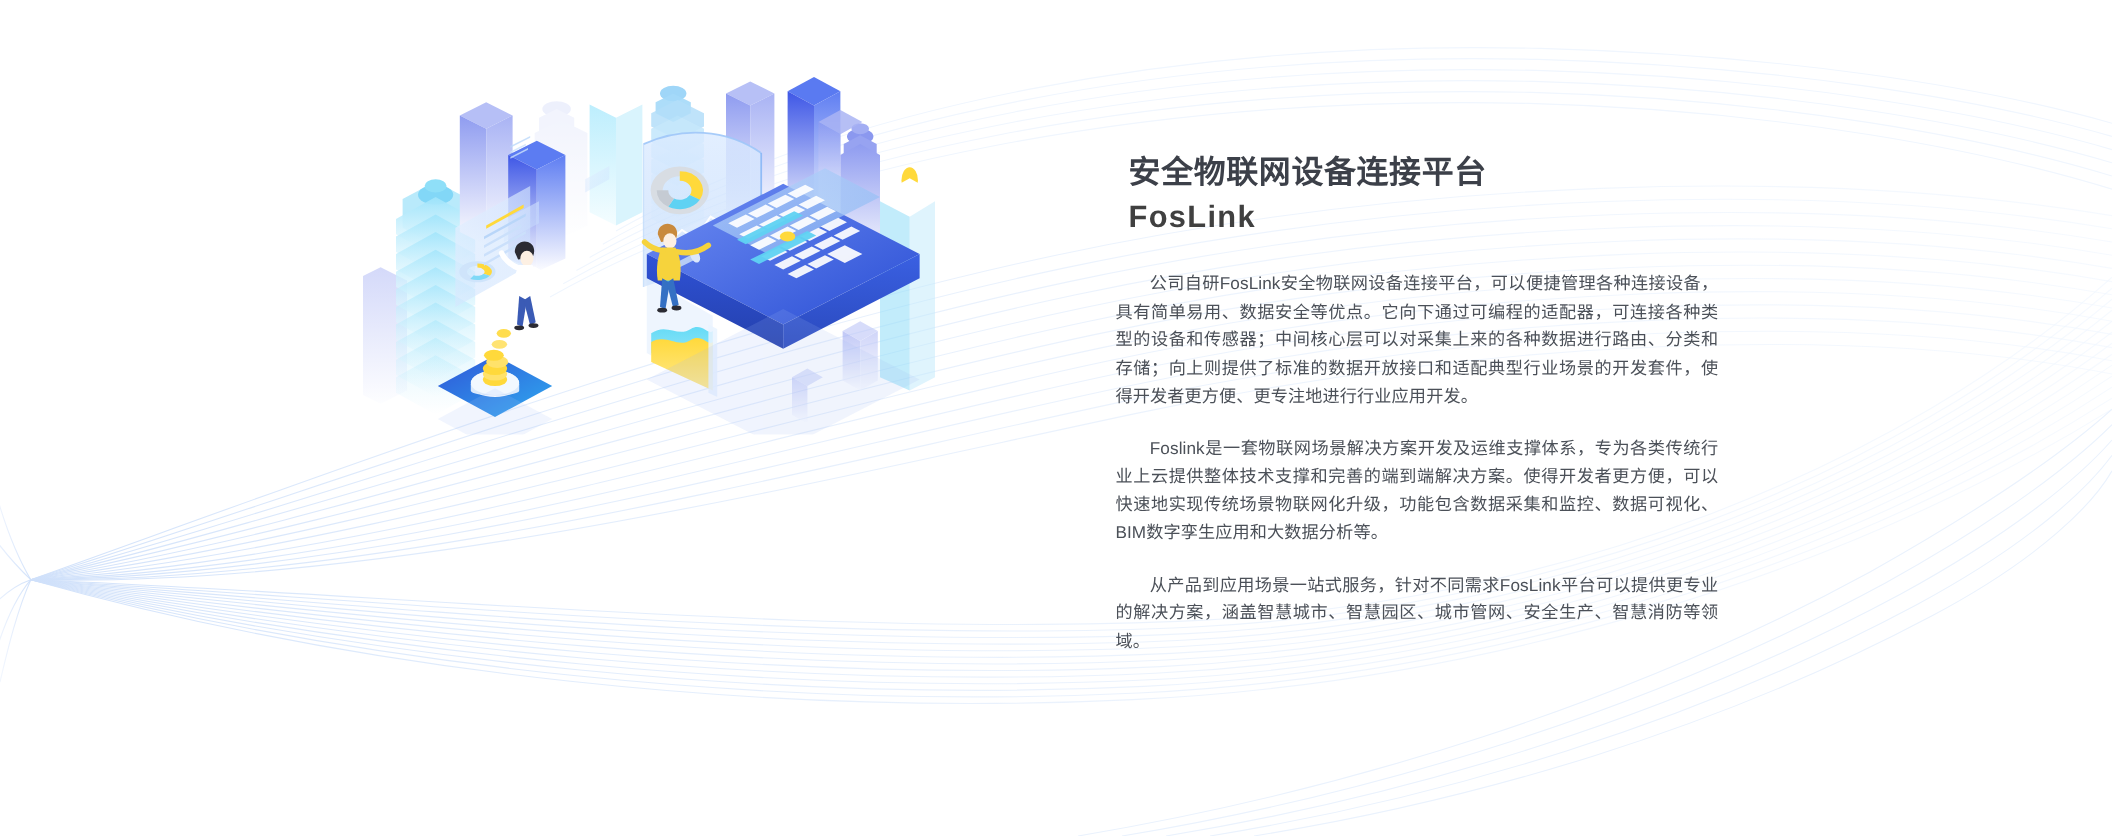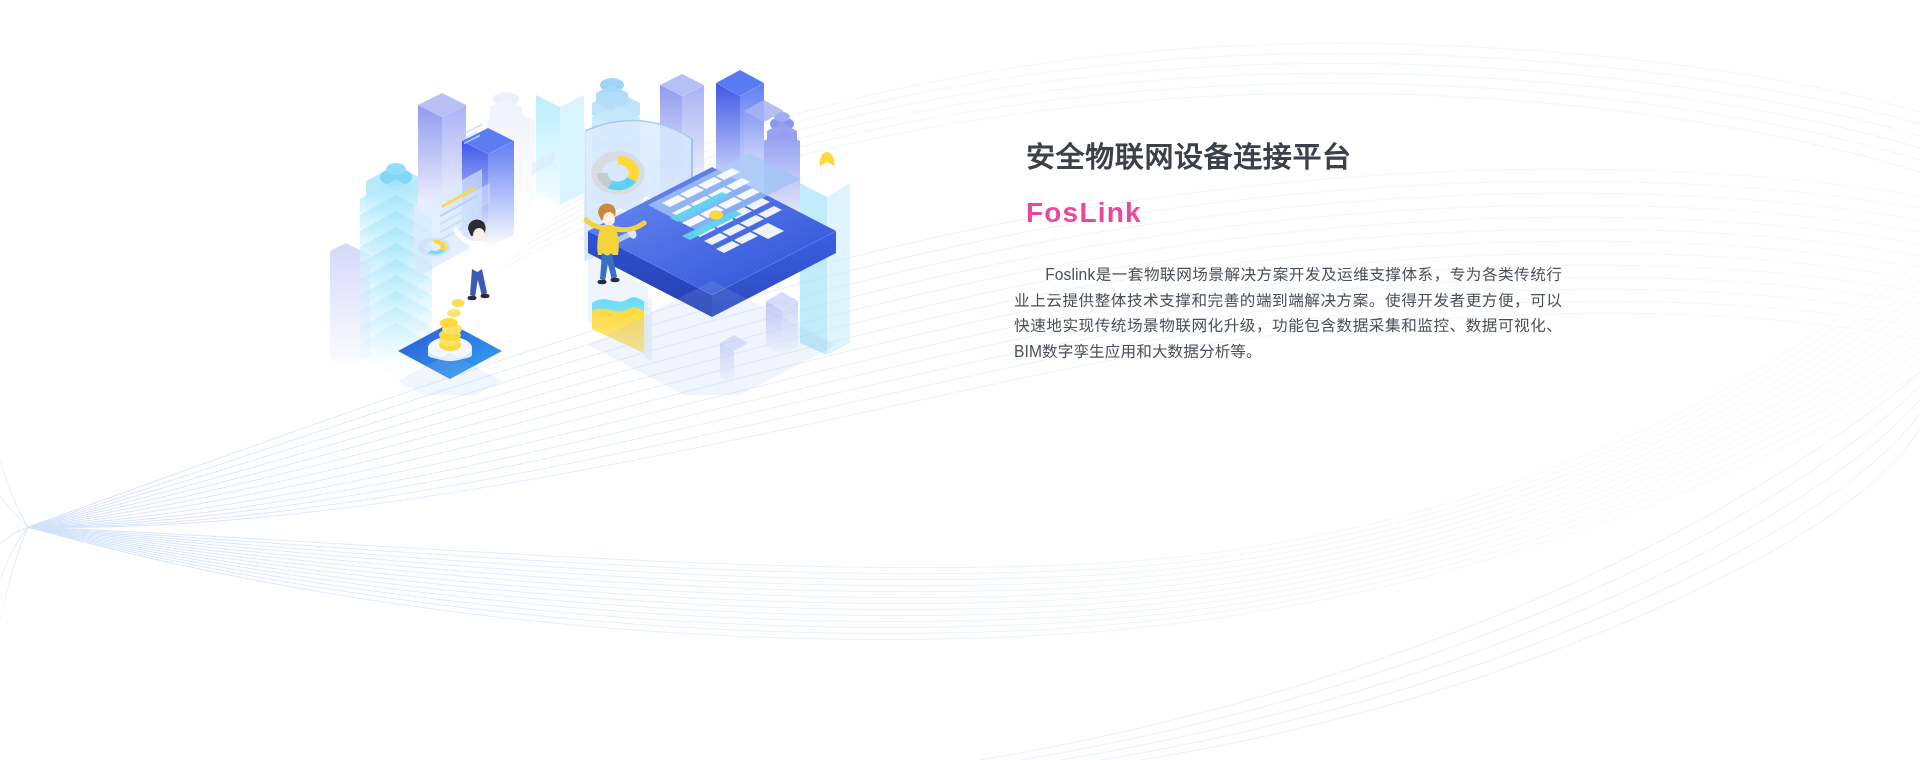--- a/index.html
+++ b/index.html
@@ -44,27 +44,27 @@
     left: 1014px;
     top: 138px;
     width: 548px;
   }
   .title {
     font-size: 29px;
     font-weight: bold;
     color: #3c4049;
     letter-spacing: 0.6px;
     line-height: 38px;
-    margin: 0 0 18px 12px;
+    margin: 0 0 2px 12px;
     white-space: nowrap;
   }
   .subtitle {
     font-size: 28px;
     font-weight: bold;
-    color: #ec4899;
+    color: #404040;
     letter-spacing: 1.2px;
     line-height: 38px;
     margin: 0 0 30px 12px;
     white-space: nowrap;
   }
   .para {
     font-size: 15.6px;
     line-height: 25.5px;
     color: #4b5058;
     text-align: justify;
@@ -493,16 +493,18 @@
         <polygon points="258,290 382,226 506,290 382,354" fill="#9fb9f5"></polygon>
         <polygon points="68,326 120,298 172,326 120,354" fill="#a9c3f6"></polygon>
       </g>
     </svg>
   </div>
 
   <div class="content">
     <h1 class="title">安全物联网设备连接平台</h1>
     <div class="subtitle">FosLink</div>
 
+    <p class="para">公司自研FosLink安全物联网设备连接平台，可以便捷管理各种连接设备，具有简单易用、数据安全等优点。它向下通过可编程的适配器，可连接各种类型的设备和传感器；中间核心层可以对采集上来的各种数据进行路由、分类和存储；向上则提供了标准的数据开放接口和适配典型行业场景的开发套件，使得开发者更方便、更专注地进行行业应用开发。</p>
     <p class="para">Foslink是一套物联网场景解决方案开发及运维支撑体系，专为各类传统行业上云提供整体技术支撑和完善的端到端解决方案。使得开发者更方便，可以快速地实现传统场景物联网化升级，功能包含数据采集和监控、数据可视化、BIM数字孪生应用和大数据分析等。</p>
+    <p class="para">从产品到应用场景一站式服务，针对不同需求FosLink平台可以提供更专业的解决方案，涵盖智慧城市、智慧园区、城市管网、安全生产、智慧消防等领域。</p>
   </div>
 
 </div>
 
 </body></html>

